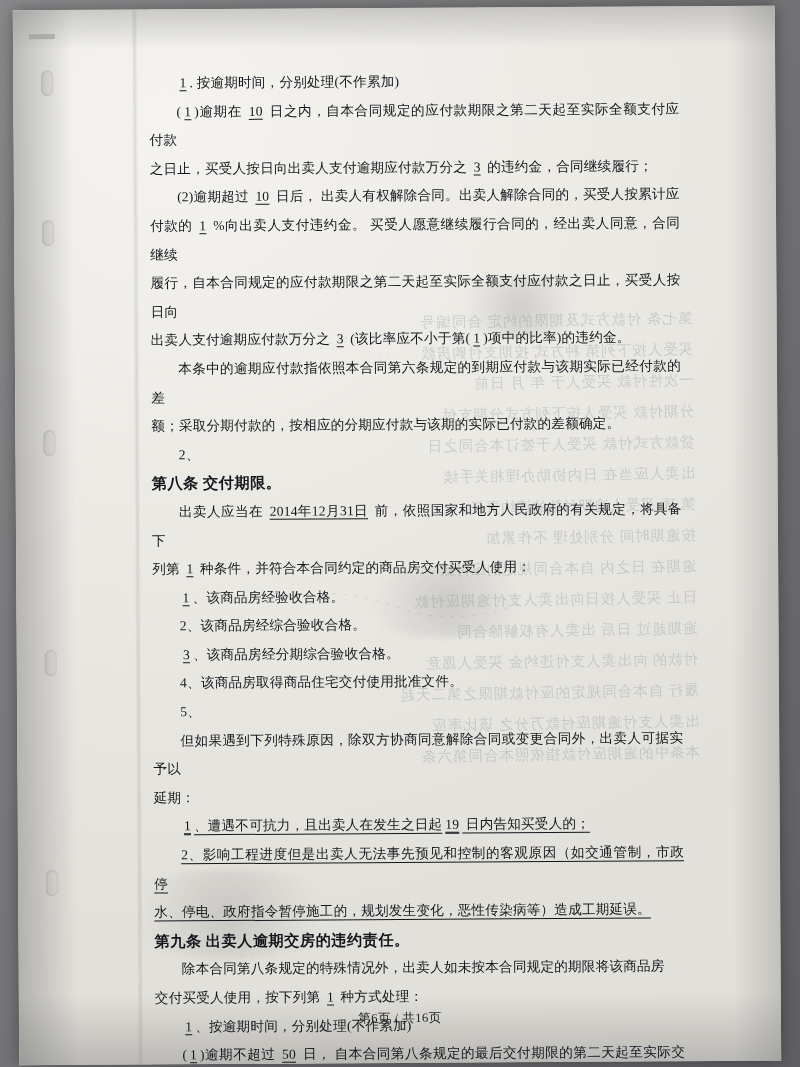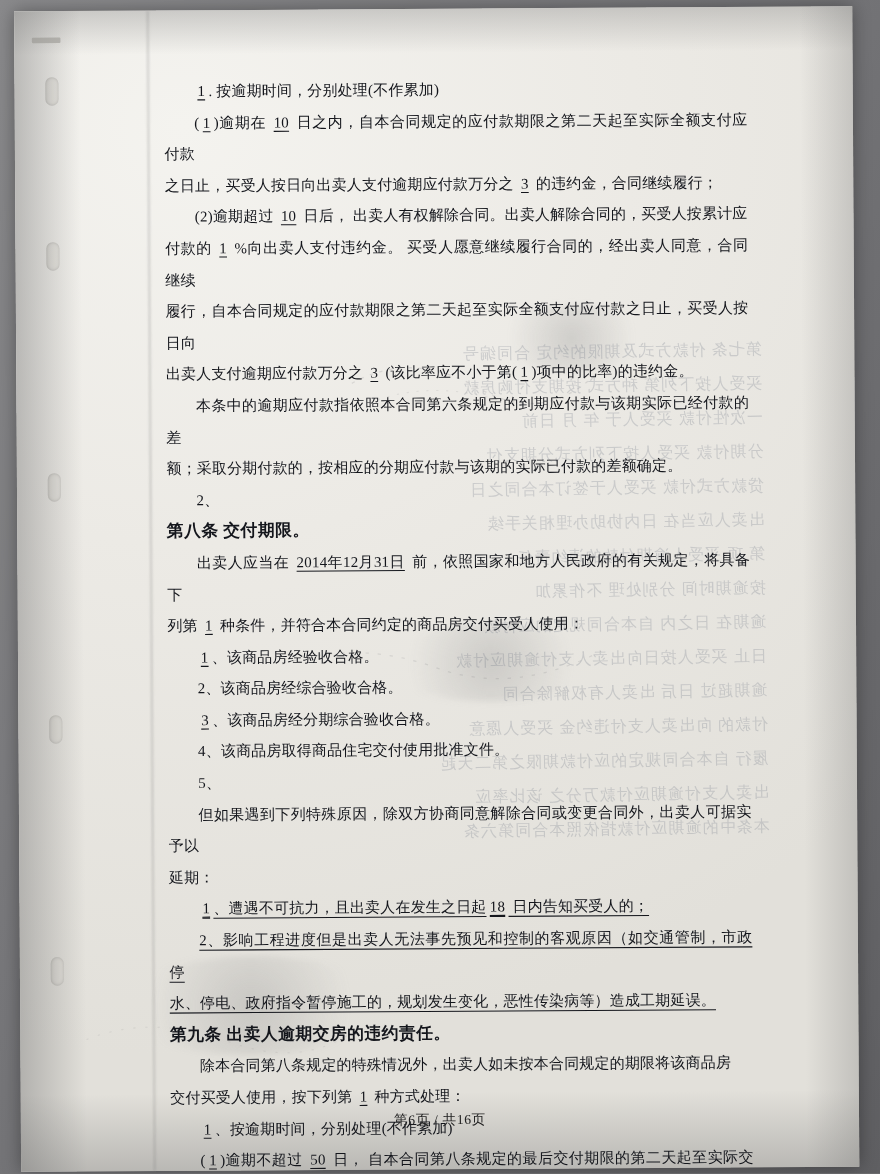--- a/index.html
+++ b/index.html
@@ -207,21 +207,21 @@
       <p class="heading">第八条 交付期限。</p>
       <p class="ind1">出卖人应当在 <span class="u">2014年12月31日</span> 前，依照国家和地方人民政府的有关规定，将具备下</p>
       <p>列第 <span class="u">1</span> 种条件，并符合本合同约定的商品房交付买受人使用：</p>
       <p class="ind1"><span class="u">1</span>、该商品房经验收合格。</p>
       <p class="ind1">2、该商品房经综合验收合格。</p>
       <p class="ind1"><span class="u">3</span>、该商品房经分期综合验收合格。</p>
       <p class="ind1">4、该商品房取得商品住宅交付使用批准文件。</p>
       <p class="ind1">5、</p>
       <p class="ind1">但如果遇到下列特殊原因，除双方协商同意解除合同或变更合同外，出卖人可据实予以</p>
       <p>延期：</p>
-      <p class="ind1 uline-block"><span class="u">1</span>、遭遇不可抗力，且出卖人在发生之日起<span class="u">18</span> 日内告知买受人的；</p>
+      <p class="ind1 uline-block"><span class="u">1</span>、遭遇不可抗力，且出卖人在发生之日起<span class="u">19</span> 日内告知买受人的；</p>
       <p class="ind1 uline-block">2、影响工程进度但是出卖人无法事先预见和控制的客观原因（如交通管制，市政停</p>
       <p class="uline-block">水、停电、政府指令暂停施工的，规划发生变化，恶性传染病等）造成工期延误。</p>
       <p class="heading">第九条 出卖人逾期交房的违约责任。</p>
       <p class="ind1">除本合同第八条规定的特殊情况外，出卖人如未按本合同规定的期限将该商品房</p>
       <p>交付买受人使用，按下列第 <span class="u">1</span> 种方式处理：</p>
       <p class="ind1"><span class="u">1</span>、按逾期时间，分别处理(不作累加)</p>
       <p class="ind1">(<span class="u">1</span>)逾期不超过 <span class="u">50</span> 日， 自本合同第八条规定的最后交付期限的第二天起至实际交付</p>
 
     </div>
 

